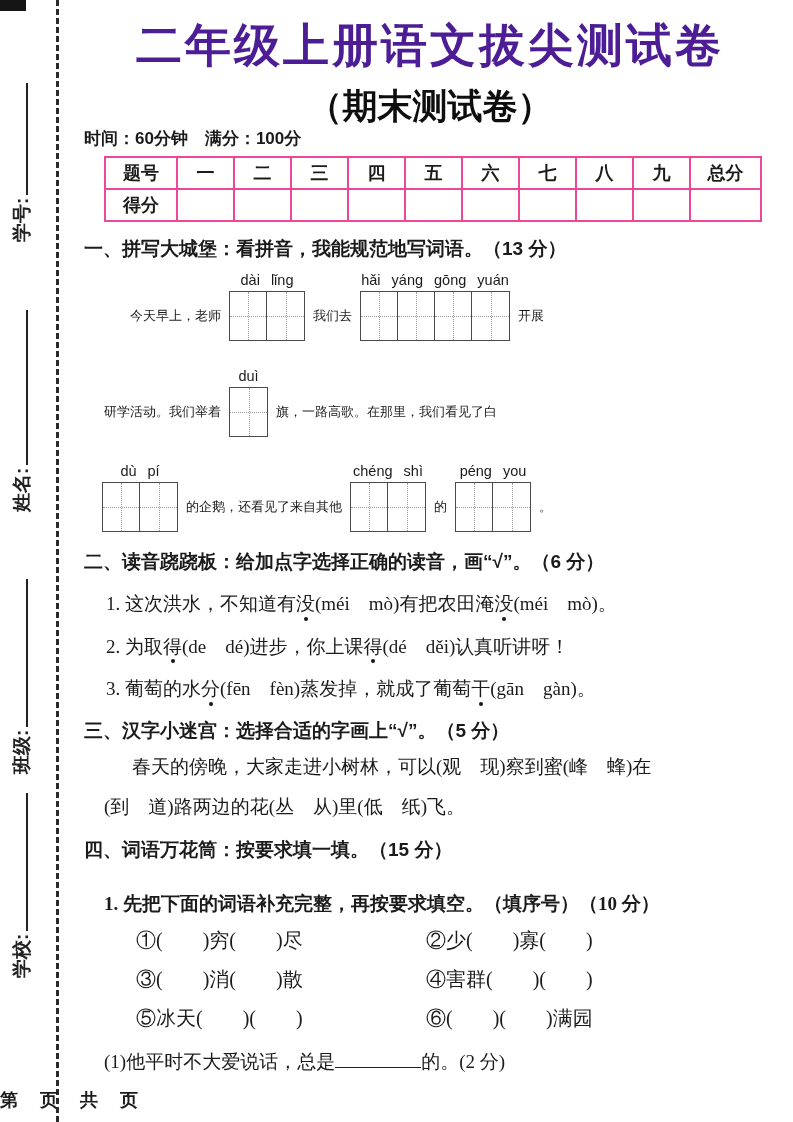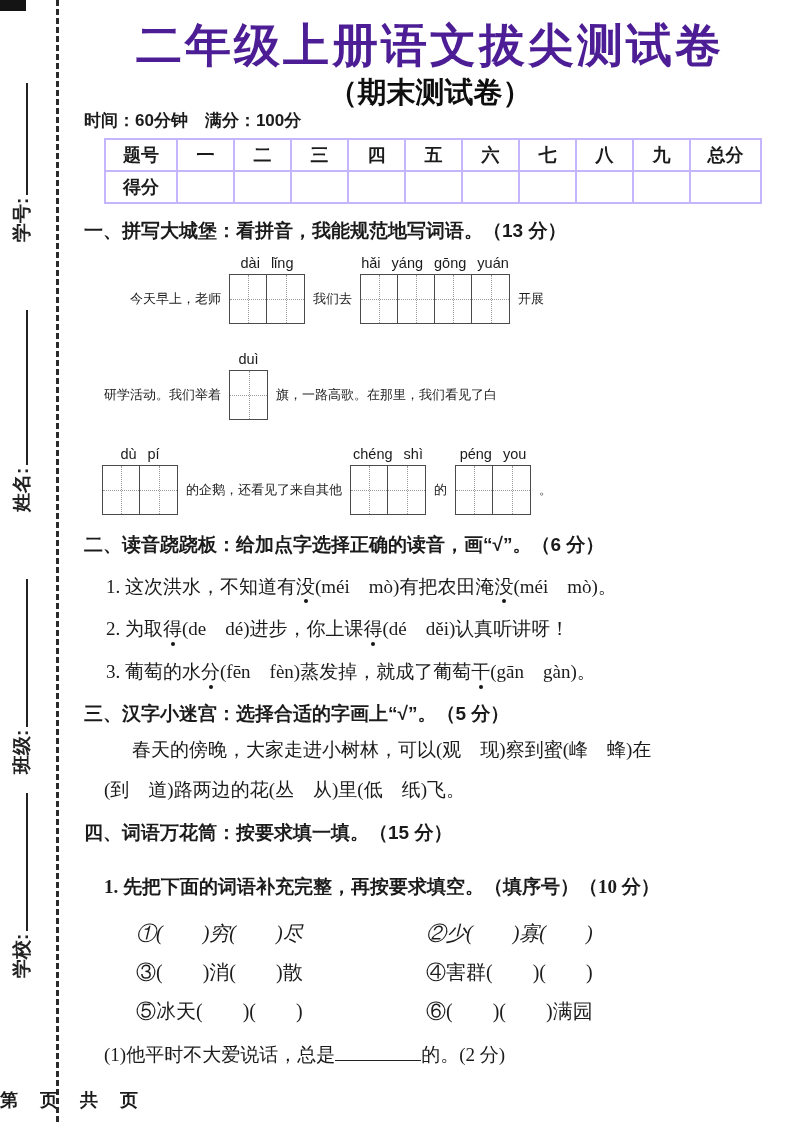--- a/index.html
+++ b/index.html
@@ -25,31 +25,31 @@
     vertical-align:baseline; margin-left:3px;
   }
 
   
   .content { position:absolute; left:84px; top:0; width:692px; }
   .title {
     margin-top:20px; text-align:center; font-size:46px; font-weight:bold;
     font-family:"Liberation Sans", sans-serif; letter-spacing:3px; line-height:1.1; color:#4c1d95;
   }
   .subtitle {
-    margin-top:4px; text-align:center; font-size:29px; font-weight:bold;
+    margin-top:14px; text-align:center; font-size:35px; font-weight:bold;
     font-family:"Liberation Sans", sans-serif; line-height:1.2; color:#0e0e0e;
   }
   .meta {
     font-size:17px; font-weight:bold;
     font-family:"Liberation Sans", sans-serif; padding-right:2px;
   }
 
   table.score { border-collapse:collapse; table-layout:fixed; width:656px; margin-top:6px; margin-left:20px; }
   table.score td {
-    border:2px solid #c4b5fd; height:32px; text-align:center;
+    border:2px solid #ec4899; height:32px; text-align:center;
     font-size:18px; font-weight:bold; font-family:"Liberation Sans", sans-serif;
   }
 
   .sec-h { font-size:19px; font-weight:bold; font-family:"Liberation Sans", sans-serif; line-height:1.35; }
   .kai { font-family:"Liberation Serif", serif; font-size:13px; }
 
   
   .gl { display:flex; align-items:center; font-size:19px; line-height:1.35; }
   .pgrid { position:relative; display:inline-flex; margin:0 8px; }
   .pinyin {
@@ -226,21 +226,21 @@
       <span>3. 葡萄的水</span><span class="em">分</span><span>(fēn　fèn)蒸发掉，就成了葡萄</span><span class="em">干</span><span>(gān　gàn)。</span>
     </div>
 
     <div class="sec-h" style="margin-top:16px">三、汉字小迷宫：选择合适的字画上“√”。（5 分）</div>
     <div class="s3-line" style="margin-top:11px; padding-left:48px;">春天的傍晚，大家走进小树林，可以(观　现)察到蜜(峰　蜂)在</div>
     <div class="s3-line" style="margin-top:14px; padding-left:20px;">(到　道)路两边的花(丛　从)里(低　纸)飞。</div>
 
     <div class="sec-h" style="margin-top:17px">四、词语万花筒：按要求填一填。（15 分）</div>
     <div class="sub-h" style="margin-top:29px; padding-left:20px;">1. 先把下面的词语补充完整，再按要求填空。（填序号）（10 分）</div>
 
-    <div class="blank-row" style="margin-top:20px;font-style:italic;">
+    <div class="blank-row" style="margin-top:10px;">
       <span class="b1">①(　　)穷(　　)尽</span>
       <span class="b2">②少(　　)寡(　　)</span>
     </div>
     <div class="blank-row" style="margin-top:13px;">
       <span class="b1">③(　　)消(　　)散</span>
       <span class="b2">④害群(　　)(　　)</span>
     </div>
     <div class="blank-row" style="margin-top:13px;">
       <span class="b1">⑤冰天(　　)(　　)</span>
       <span class="b2">⑥(　　)(　　)满园</span>

